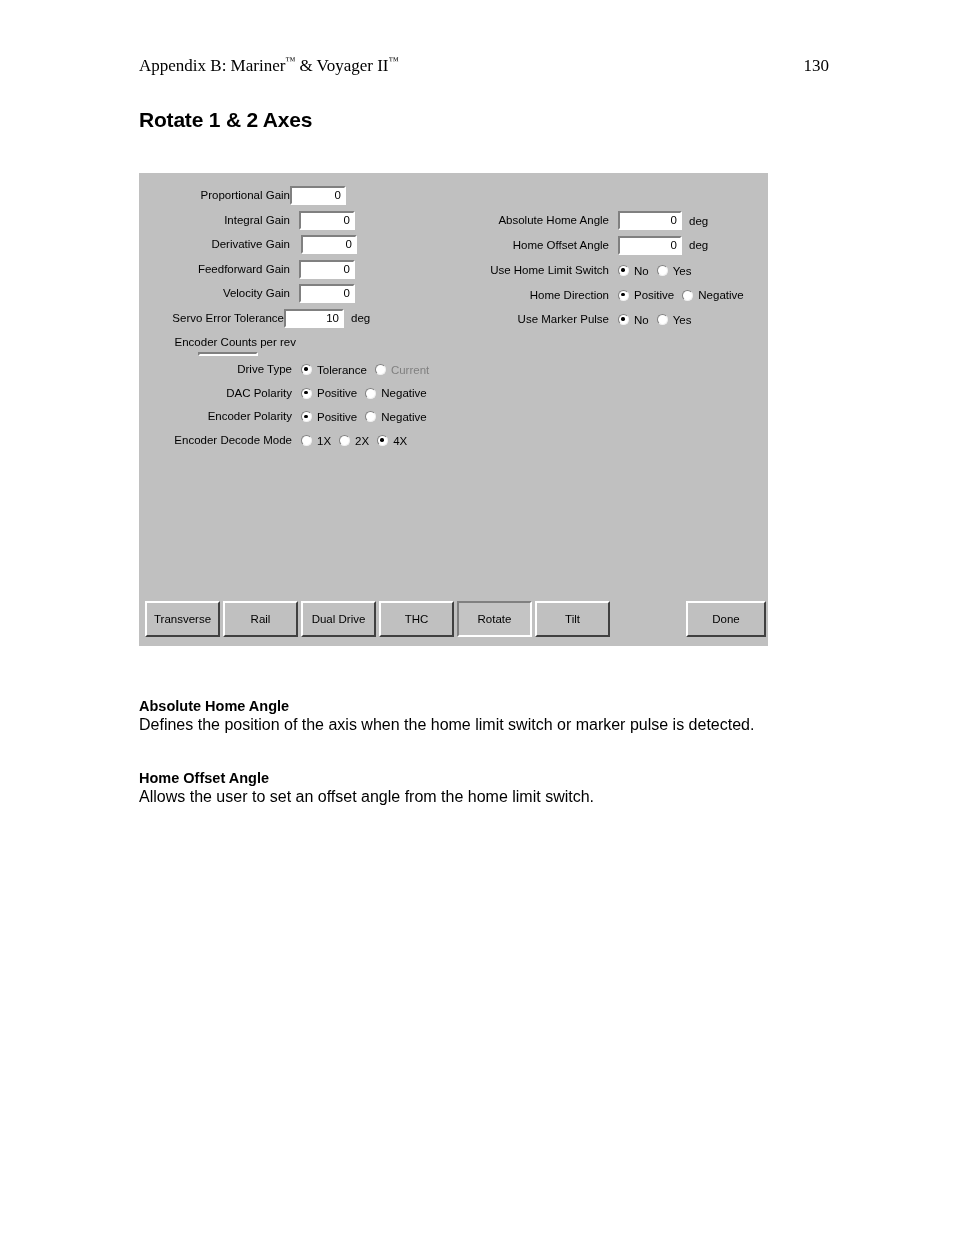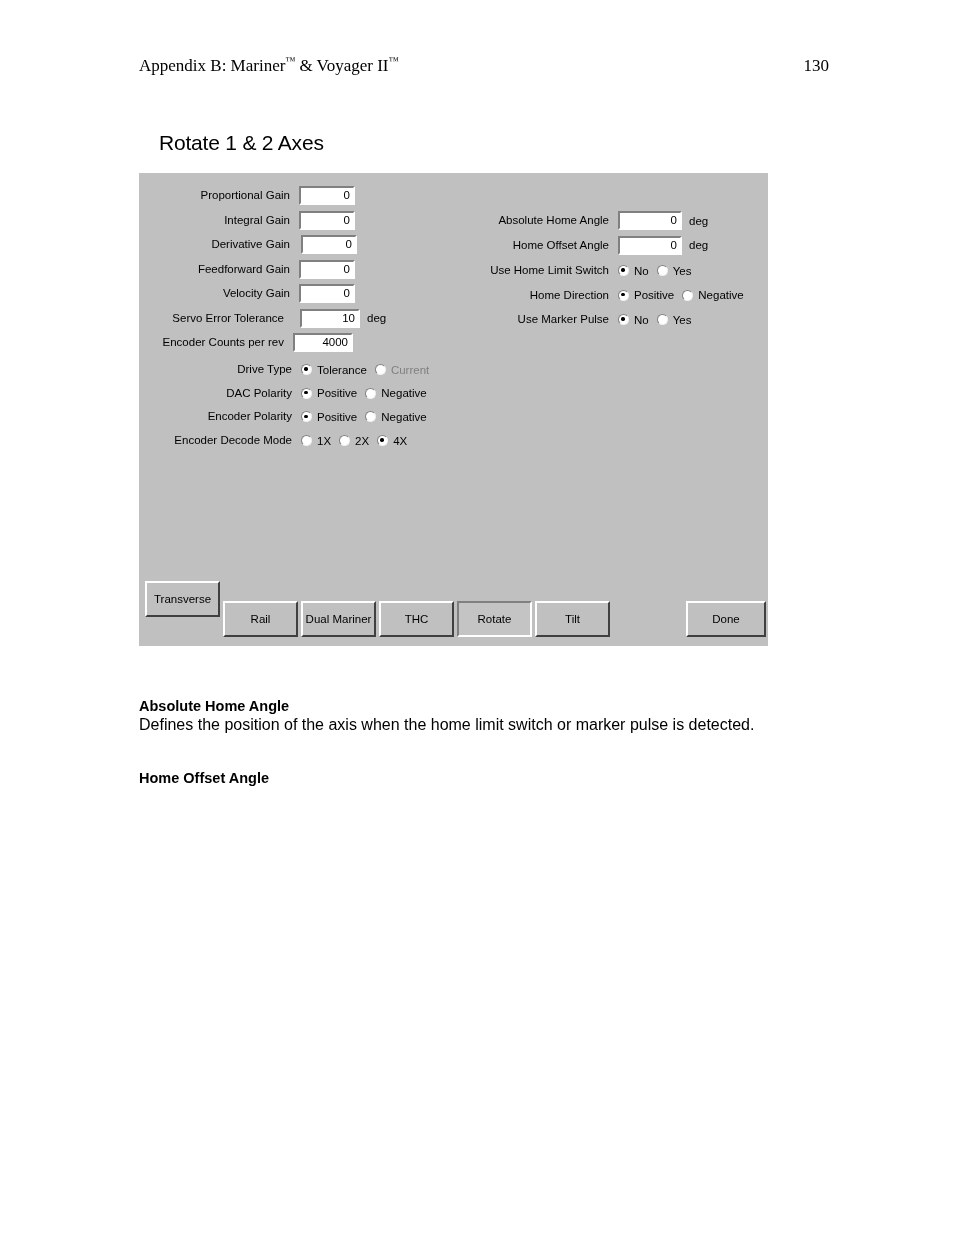--- a/index.html
+++ b/index.html
@@ -40,26 +40,25 @@
   .hdr-title sup {
     font-size: 10px;
     vertical-align: super;
     line-height: 0;
   }
 
   
   .section-heading {
     position: absolute;
     left: 139px;
-    top: 131px;
+    top: 108px;
     font-size: 21px;
-    font-weight: normal;
+    font-weight: bold;
     letter-spacing: -0.2px;
     white-space: nowrap;
-    margin-left: 20px;
   }
 
   
   .dialog-panel {
     position: absolute;
     left: 139px;
     top: 173px;
     width: 629px;
     height: 473px;
     background: #c0c0c0;
@@ -190,45 +189,45 @@
   <span class="hdr-title"><span>Appendix B: Mariner</span><sup>™</sup><span> &amp; Voyager II</span><sup>™</sup></span>
   <span class="hdr-page">130</span>
 </div>
 
 <div class="section-heading">Rotate 1 &amp; 2 Axes</div>
 
 <div class="dialog-panel" id="dialog">
 
   <div id="left-fields-host">
       <div class="field-row" style="left: 0px; top: 13px;">
-        <div class="field-label" style="width: 151px; padding-right: 9px;">Proportional Gain</div>
+        <div class="field-label" style="width: 151px; ">Proportional Gain</div>
         <div class="tbox w-gain">0</div>
       </div>
       <div class="field-row" style="left: 0px; top: 37.5px;">
         <div class="field-label" style="width: 151px; padding-right: 9px;">Integral Gain</div>
         <div class="tbox w-gain">0</div>
       </div>
       <div class="field-row" style="left: 0px; top: 62px;">
         <div class="field-label" style="width: 151px; padding-right: 11px;">Derivative Gain</div>
         <div class="tbox w-gain">0</div>
       </div>
       <div class="field-row" style="left: 0px; top: 86.5px;">
         <div class="field-label" style="width: 151px; padding-right: 9px;">Feedforward Gain</div>
         <div class="tbox w-gain">0</div>
       </div>
       <div class="field-row" style="left: 0px; top: 111px;">
         <div class="field-label" style="width: 151px; padding-right: 9px;">Velocity Gain</div>
         <div class="tbox w-gain">0</div>
       </div>
       <div class="field-row" style="left: 0px; top: 135.5px;">
-        <div class="field-label" style="width: 145px; padding-right: 16px;">Servo Error Tolerance</div>
+        <div class="field-label" style="width: 145px; padding-right: 0;">Servo Error Tolerance</div>
         <div class="tbox w-wide">10</div>
         <span class="unit">deg</span>
       </div>
-      <div class="field-row" style="left: 0px; top: 160px;">
+      <div class="field-row" style="left: 12px; top: 160px; flex-direction: column;">
         <div class="field-label" style="width: 145px; padding-right: 9px;">Encoder Counts per rev</div>
         <div class="tbox w-wide">4000</div>
       </div>
     </div>
 
   <div id="left-radios-host">
       <div class="field-row" style="left: 0px; top: 187px;">
         <div class="field-label" style="width: 153px; padding-right: 9px;">Drive Type</div>
         <div class="radio-group">
           <div class="radio-item" style="margin-right: 8px;">
@@ -335,31 +334,32 @@
           </div>
           <div class="radio-item" style="margin-right: 8px;">
             <span class="radio-dot"></span>
             <span class="radio-text">Yes</span>
           </div>
         </div>
       </div>
     </div>
 
   <div id="buttons-host">
-      <div class="btn" style="left: 6px; top: 408px; width: 75px;">Transverse</div>
+      <div class="btn" style="left: 6px; top: 428px; width: 75px;">Transverse</div>
       <div class="btn" style="left: 84px; top: 428px; width: 75px;">Rail</div>
-      <div class="btn" style="left: 162px; top: 428px; width: 75px;">Dual Mariner</div>
+      <div class="btn" style="left: 162px; top: 428px; width: 75px;">Dual Drive</div>
       <div class="btn" style="left: 240px; top: 428px; width: 75px;">THC</div>
       <div class="btn active" style="left: 318px; top: 428px; width: 75px;">Rotate</div>
       <div class="btn" style="left: 396px; top: 428px; width: 75px;">Tilt</div>
       <div class="btn" style="left: 547px; top: 428px; width: 80px;">Done</div>
     </div>
 
 </div>
 
 <div class="def-block" style="top:698px;">
   <p class="def-term">Absolute Home Angle</p>
   <p class="def-text">Defines the position of the axis when the home limit switch or marker pulse is detected.</p>
 </div>
 
 <div class="def-block" style="top:770px;">
   <p class="def-term">Home Offset Angle</p>
+  <p class="def-text">Allows the user to set an offset angle from the home limit switch.</p>
 </div>
 
 </body></html>

